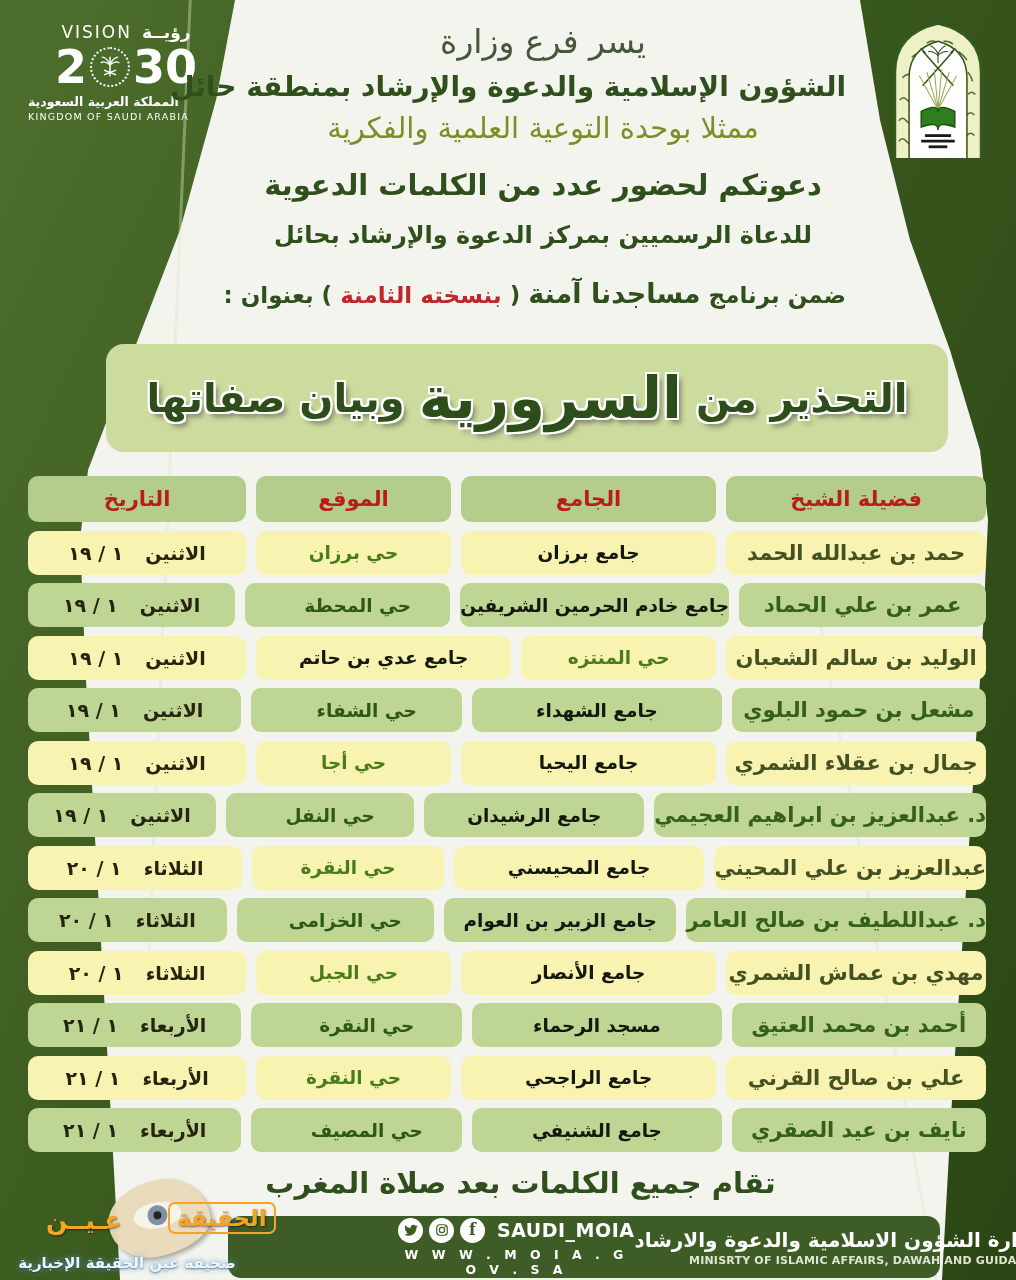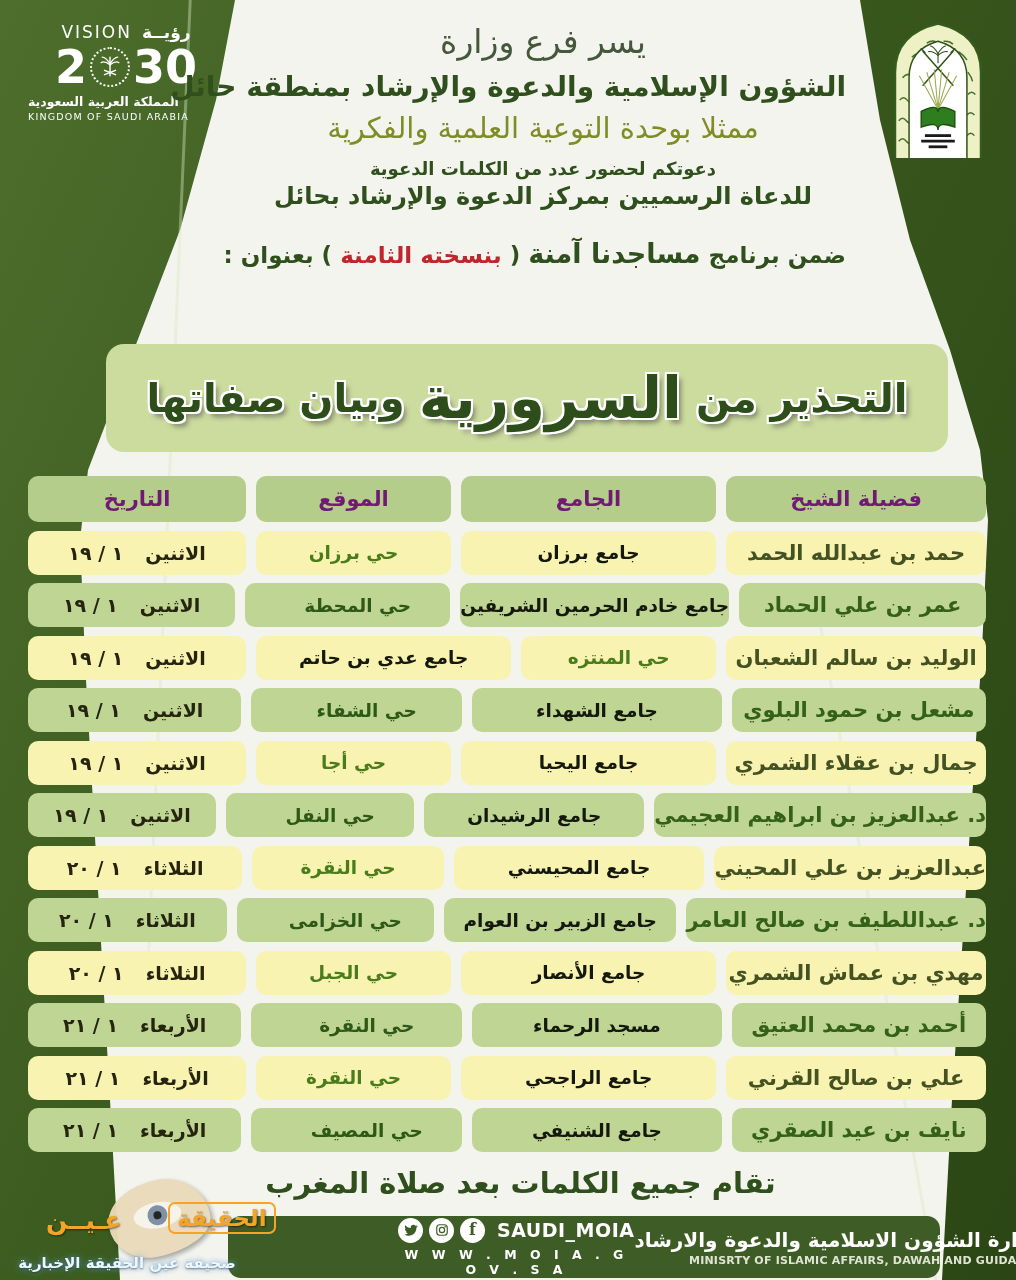--- a/index.html
+++ b/index.html
@@ -25,43 +25,43 @@
 
   
   .emblem{position:absolute;right:16px;top:18px;}
 
   
   .head-block{position:absolute;left:240px;right:170px;top:22px;text-align:center;direction:rtl;color:var(--text-dark-green,#2f4f1c);}
   .hl{white-space:nowrap;line-height:1.2;}
   .hl1{font-size:33px;font-weight:400;color:#46583c;}
   .hl2{font-size:28px;font-weight:700;margin-top:8px;}
   .hl3{font-size:29px;font-weight:400;color:var(--olive-text,#7e8d25);margin-top:8px;}
-  .hl4{font-size:18px;font-weight:700;margin-top:12px;}
-  .hl5{font-size:24px;font-weight:700;margin-top:2px;}
+  .hl4{font-size:29px;font-weight:700;margin-top:22px;}
+  .hl5{font-size:24px;font-weight:700;margin-top:18px;}
   .hl6{font-size:23px;font-weight:700;margin-top:28px;}
   .hl6 .program{font-size:27px;margin-top:32px;}
   .hl6 .edition{color:var(--accent-red,#c0272d);}
 
   
   .banner{position:absolute;left:106px;right:68px;top:344px;height:108px;background:var(--banner-bg,#ccdb9e);
     border-radius:18px;display:flex;align-items:center;justify-content:center;direction:rtl;gap:14px;}
   .banner span{font-weight:700;color:var(--title-green,#2d4e1a);white-space:nowrap;
     text-shadow:-2px -2px 0 #fff,2px -2px 0 #fff,-2px 2px 0 #fff,2px 2px 0 #fff,0 -2px 0 #fff,0 2px 0 #fff,-2px 0 0 #fff,2px 0 0 #fff,4px 5px 5px rgba(70,70,70,.55);}
   .banner .t1,.banner .t3{font-size:40px;}
   .banner .t2{font-size:58px;}
 
   
   .table{position:absolute;left:28px;right:30px;top:476px;display:flex;flex-direction:column;gap:8.5px;direction:rtl;}
   .t-row{display:flex;gap:10px;height:44px;}
   .cell{display:flex;align-items:center;justify-content:center;border-radius:10px;white-space:nowrap;font-weight:700;}
   .cell-sheikh{flex:28 0 0;}
   .cell-mosque{flex:27.5 0 0;}
   .cell-location{flex:21 0 0;}
   .cell-date{flex:23.5 0 0;direction:ltr;gap:22px;}
-  .t-head .cell{background:var(--header-cell-green,#b4cd8a);color:#701a75;font-size:21px;height:46px;}
+  .t-head .cell{background:var(--header-cell-green,#b4cd8a);color:#b91c1c;font-size:21px;height:46px;}
   .t-row.t-head{height:46px;}
   .row-yellow .cell{background:var(--row-yellow,#f8f3b0);}
   .row-green .cell{background:var(--row-green,#bed594);}
   .cell-sheikh{font-size:21px;}
   .row-yellow .cell-sheikh{color:var(--sheikh-olive,#445122);}
   .row-green .cell-sheikh{color:var(--sheikh-green,#346018);}
   .cell-mosque{font-size:18.5px;color:var(--mosque-text,#15180c);}
   .cell-location{font-size:18.5px;}
   .row-yellow .cell-location{color:#4a7c1c;}
   .row-green .cell-location{color:#2e5816;padding-left:20px;}

